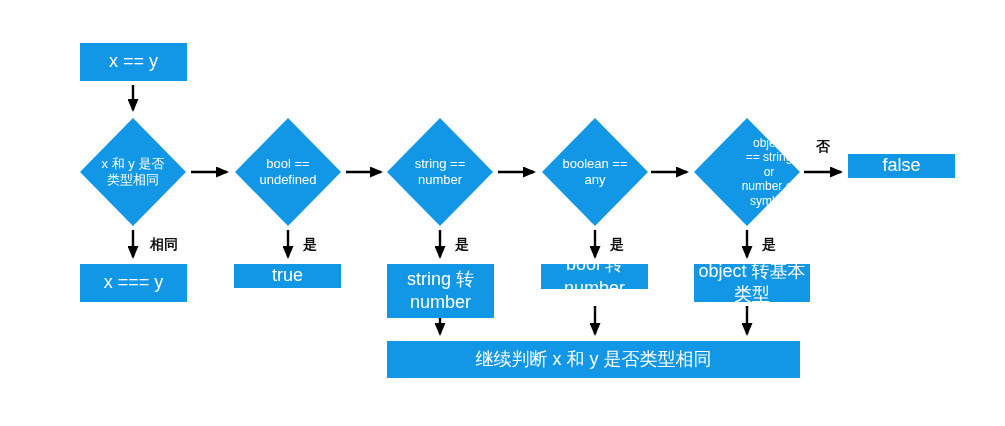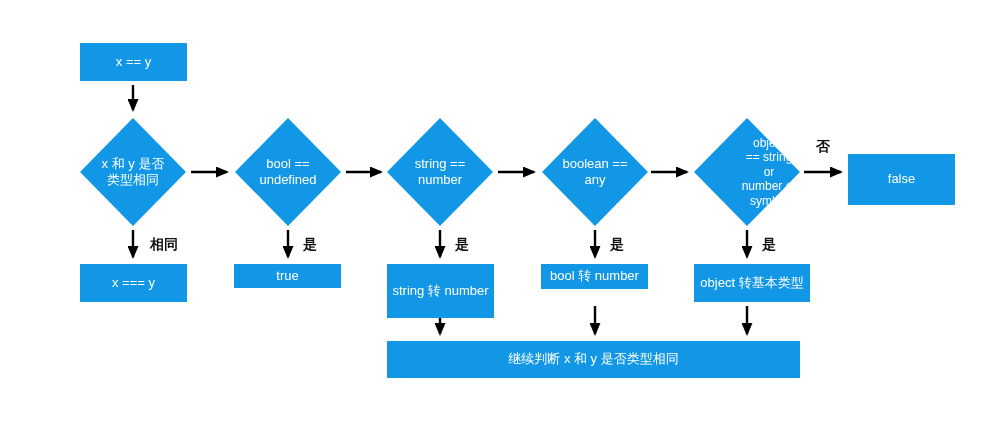--- a/index.html
+++ b/index.html
@@ -22,21 +22,21 @@
   .node{
     position:absolute;
     display:flex;align-items:center;justify-content:center;
     background:var(--node-fill);
     color:var(--node-text);
     text-align:center;
   }
   .diamond{clip-path:polygon(50% 0,100% 50%,50% 100%,0 50%);}
   .node-label{
     white-space:pre-line;
-    font-size:13px;
+    font-size:18px;
     line-height:1.3;
     padding:0 2px;
   }
   .diamond .node-label{font-size:13px;line-height:1.25;}
   .small .node-label{font-size:12px;line-height:1.2;margin-left:44px;}
   .edge-label{
     position:absolute;
     color:var(--label-text);
     font-size:14px;
     font-weight:600;
@@ -71,21 +71,21 @@
 
     <line x1="440" y1="306" x2="440" y2="334" marker-end="url(#ah)"></line>
     <line x1="595" y1="306" x2="595" y2="334" marker-end="url(#ah)"></line>
     <line x1="747" y1="306" x2="747" y2="334" marker-end="url(#ah)"></line>
   </svg>
 
   <div class="node rect" style="left:80px;top:43px;width:107px;height:38px">
     <span class="node-label">x == y</span>
   </div>
 
-  <div class="node rect" style="left:848px;top:154px;width:107px;height:51px">
+  <div class="node rect" style="left:848px;top:154px;width:107px;height:24px">
     <span class="node-label">false</span>
   </div>
 
   <div class="node rect" style="left:80px;top:264px;width:107px;height:38px">
     <span class="node-label">x === y</span>
   </div>
 
   <div class="node rect" style="left:234px;top:264px;width:107px;height:24px">
     <span class="node-label">true</span>
   </div>

